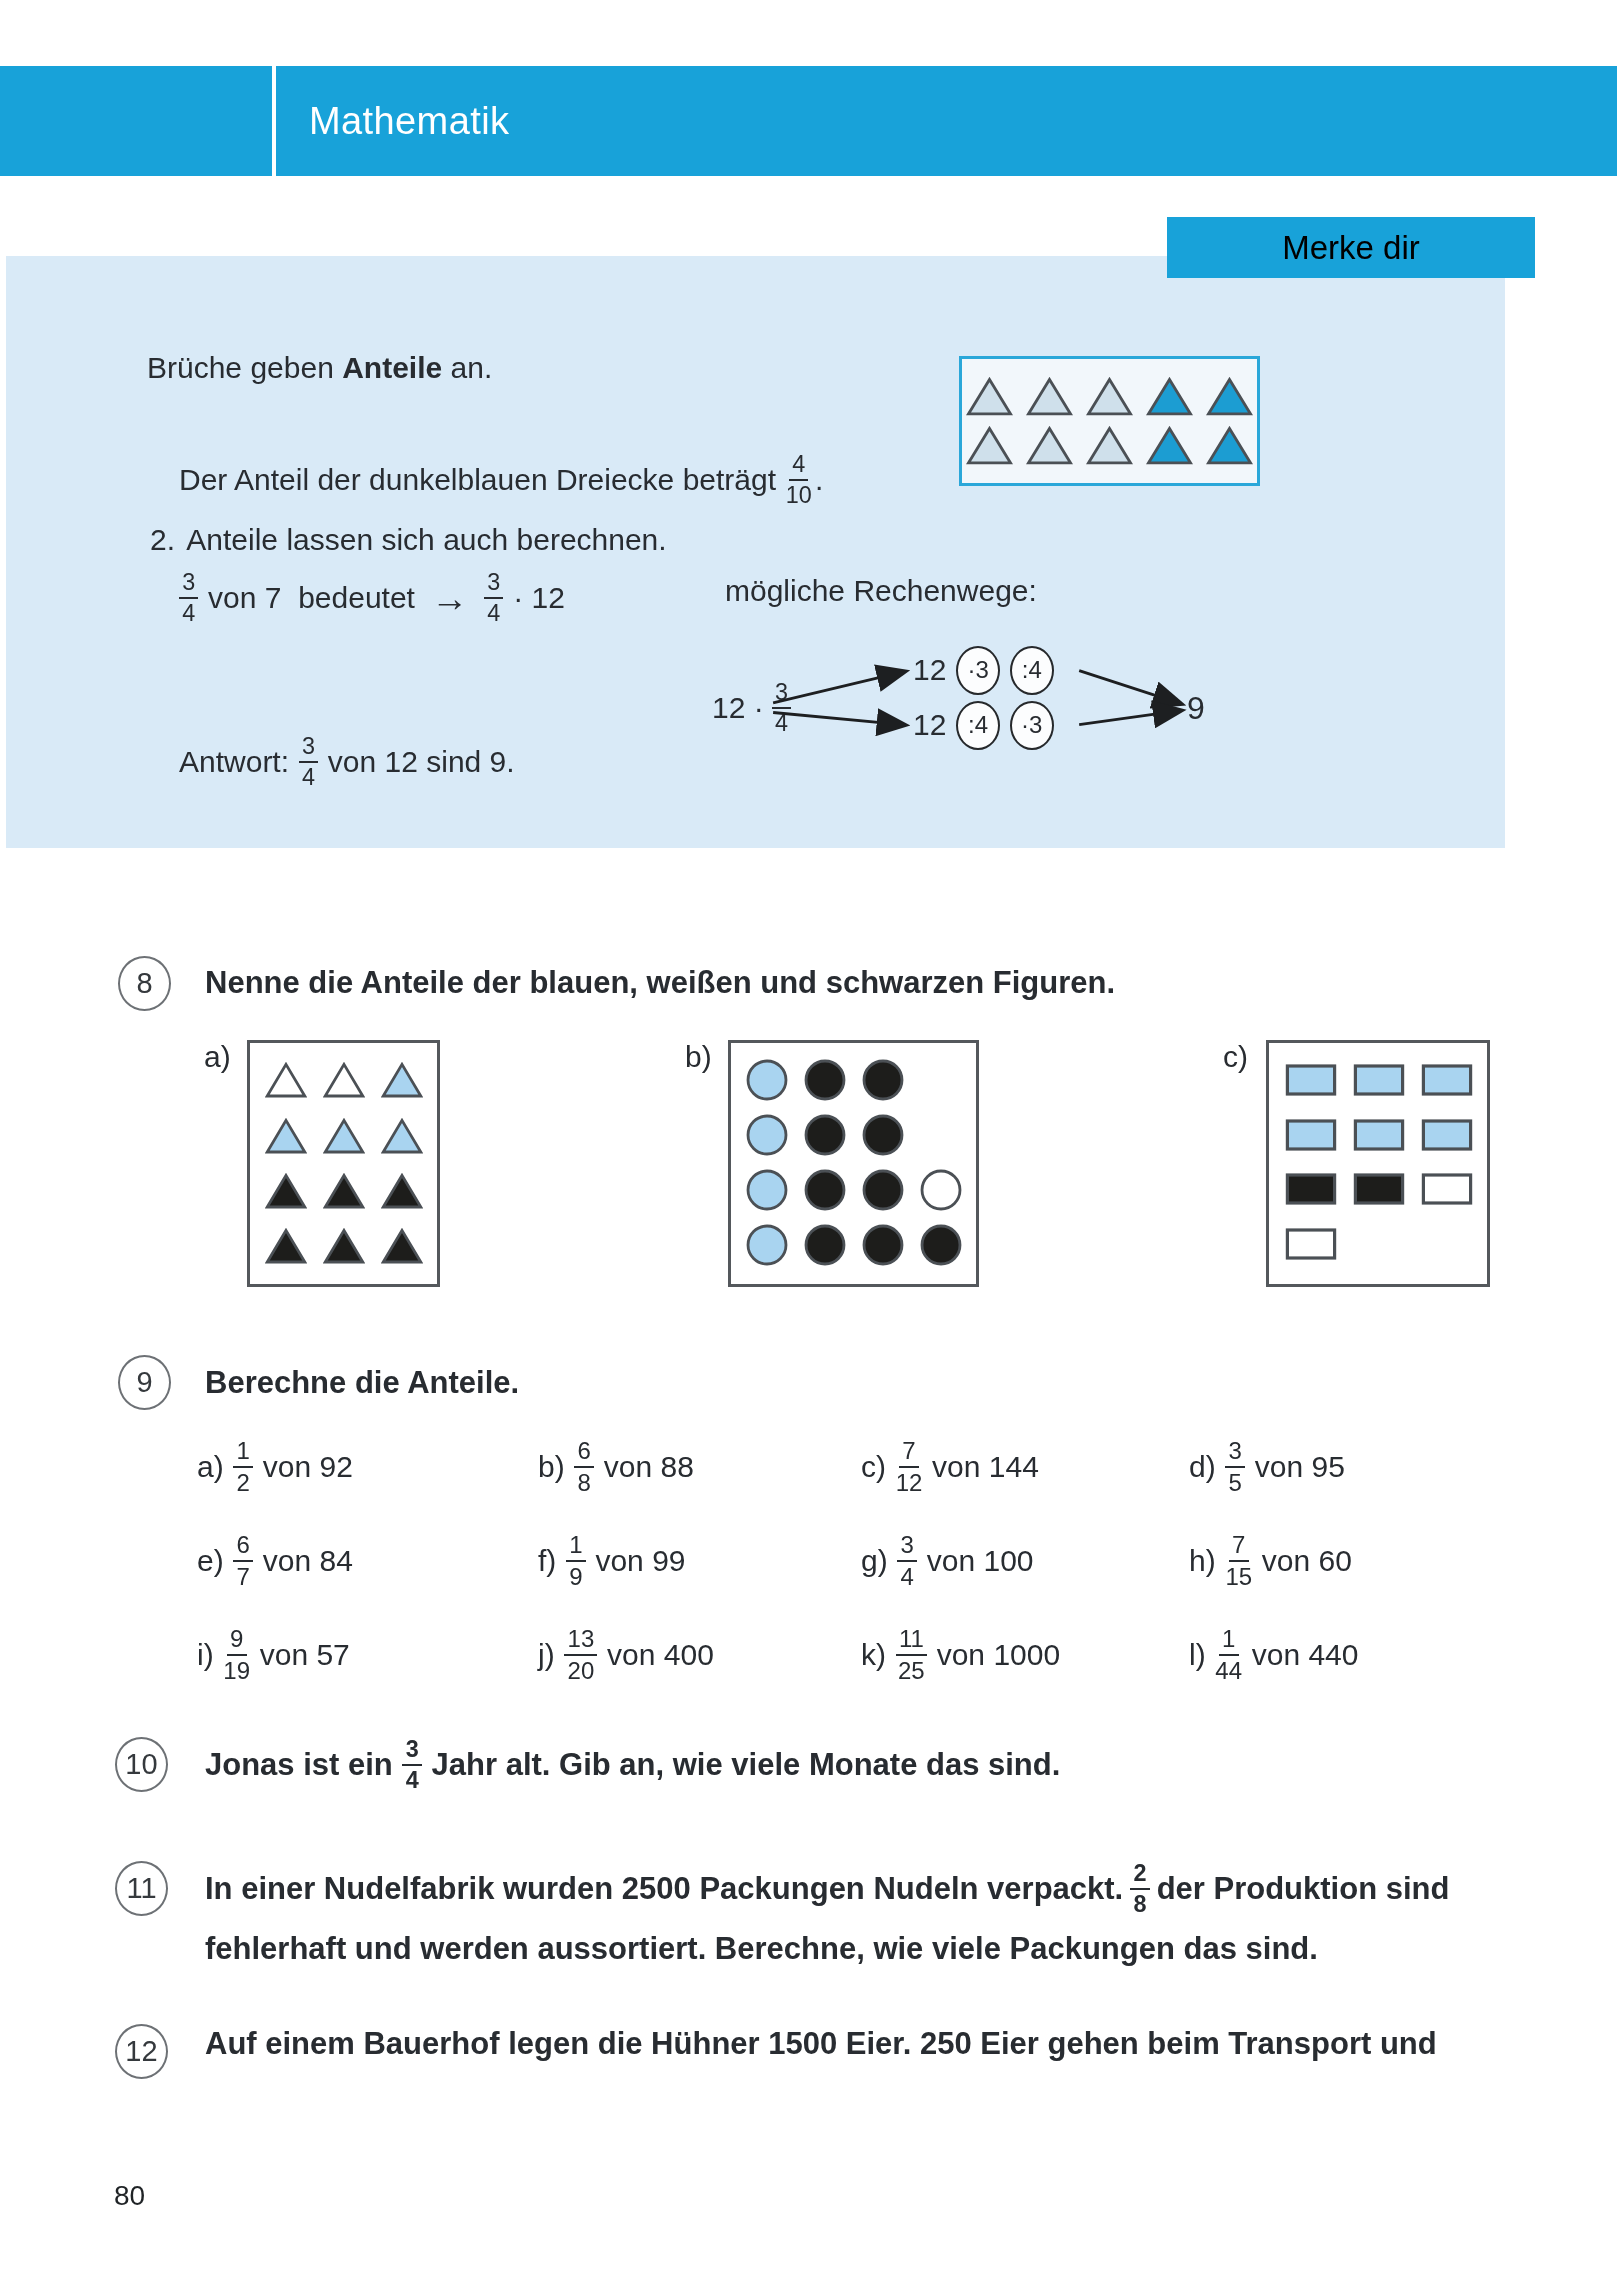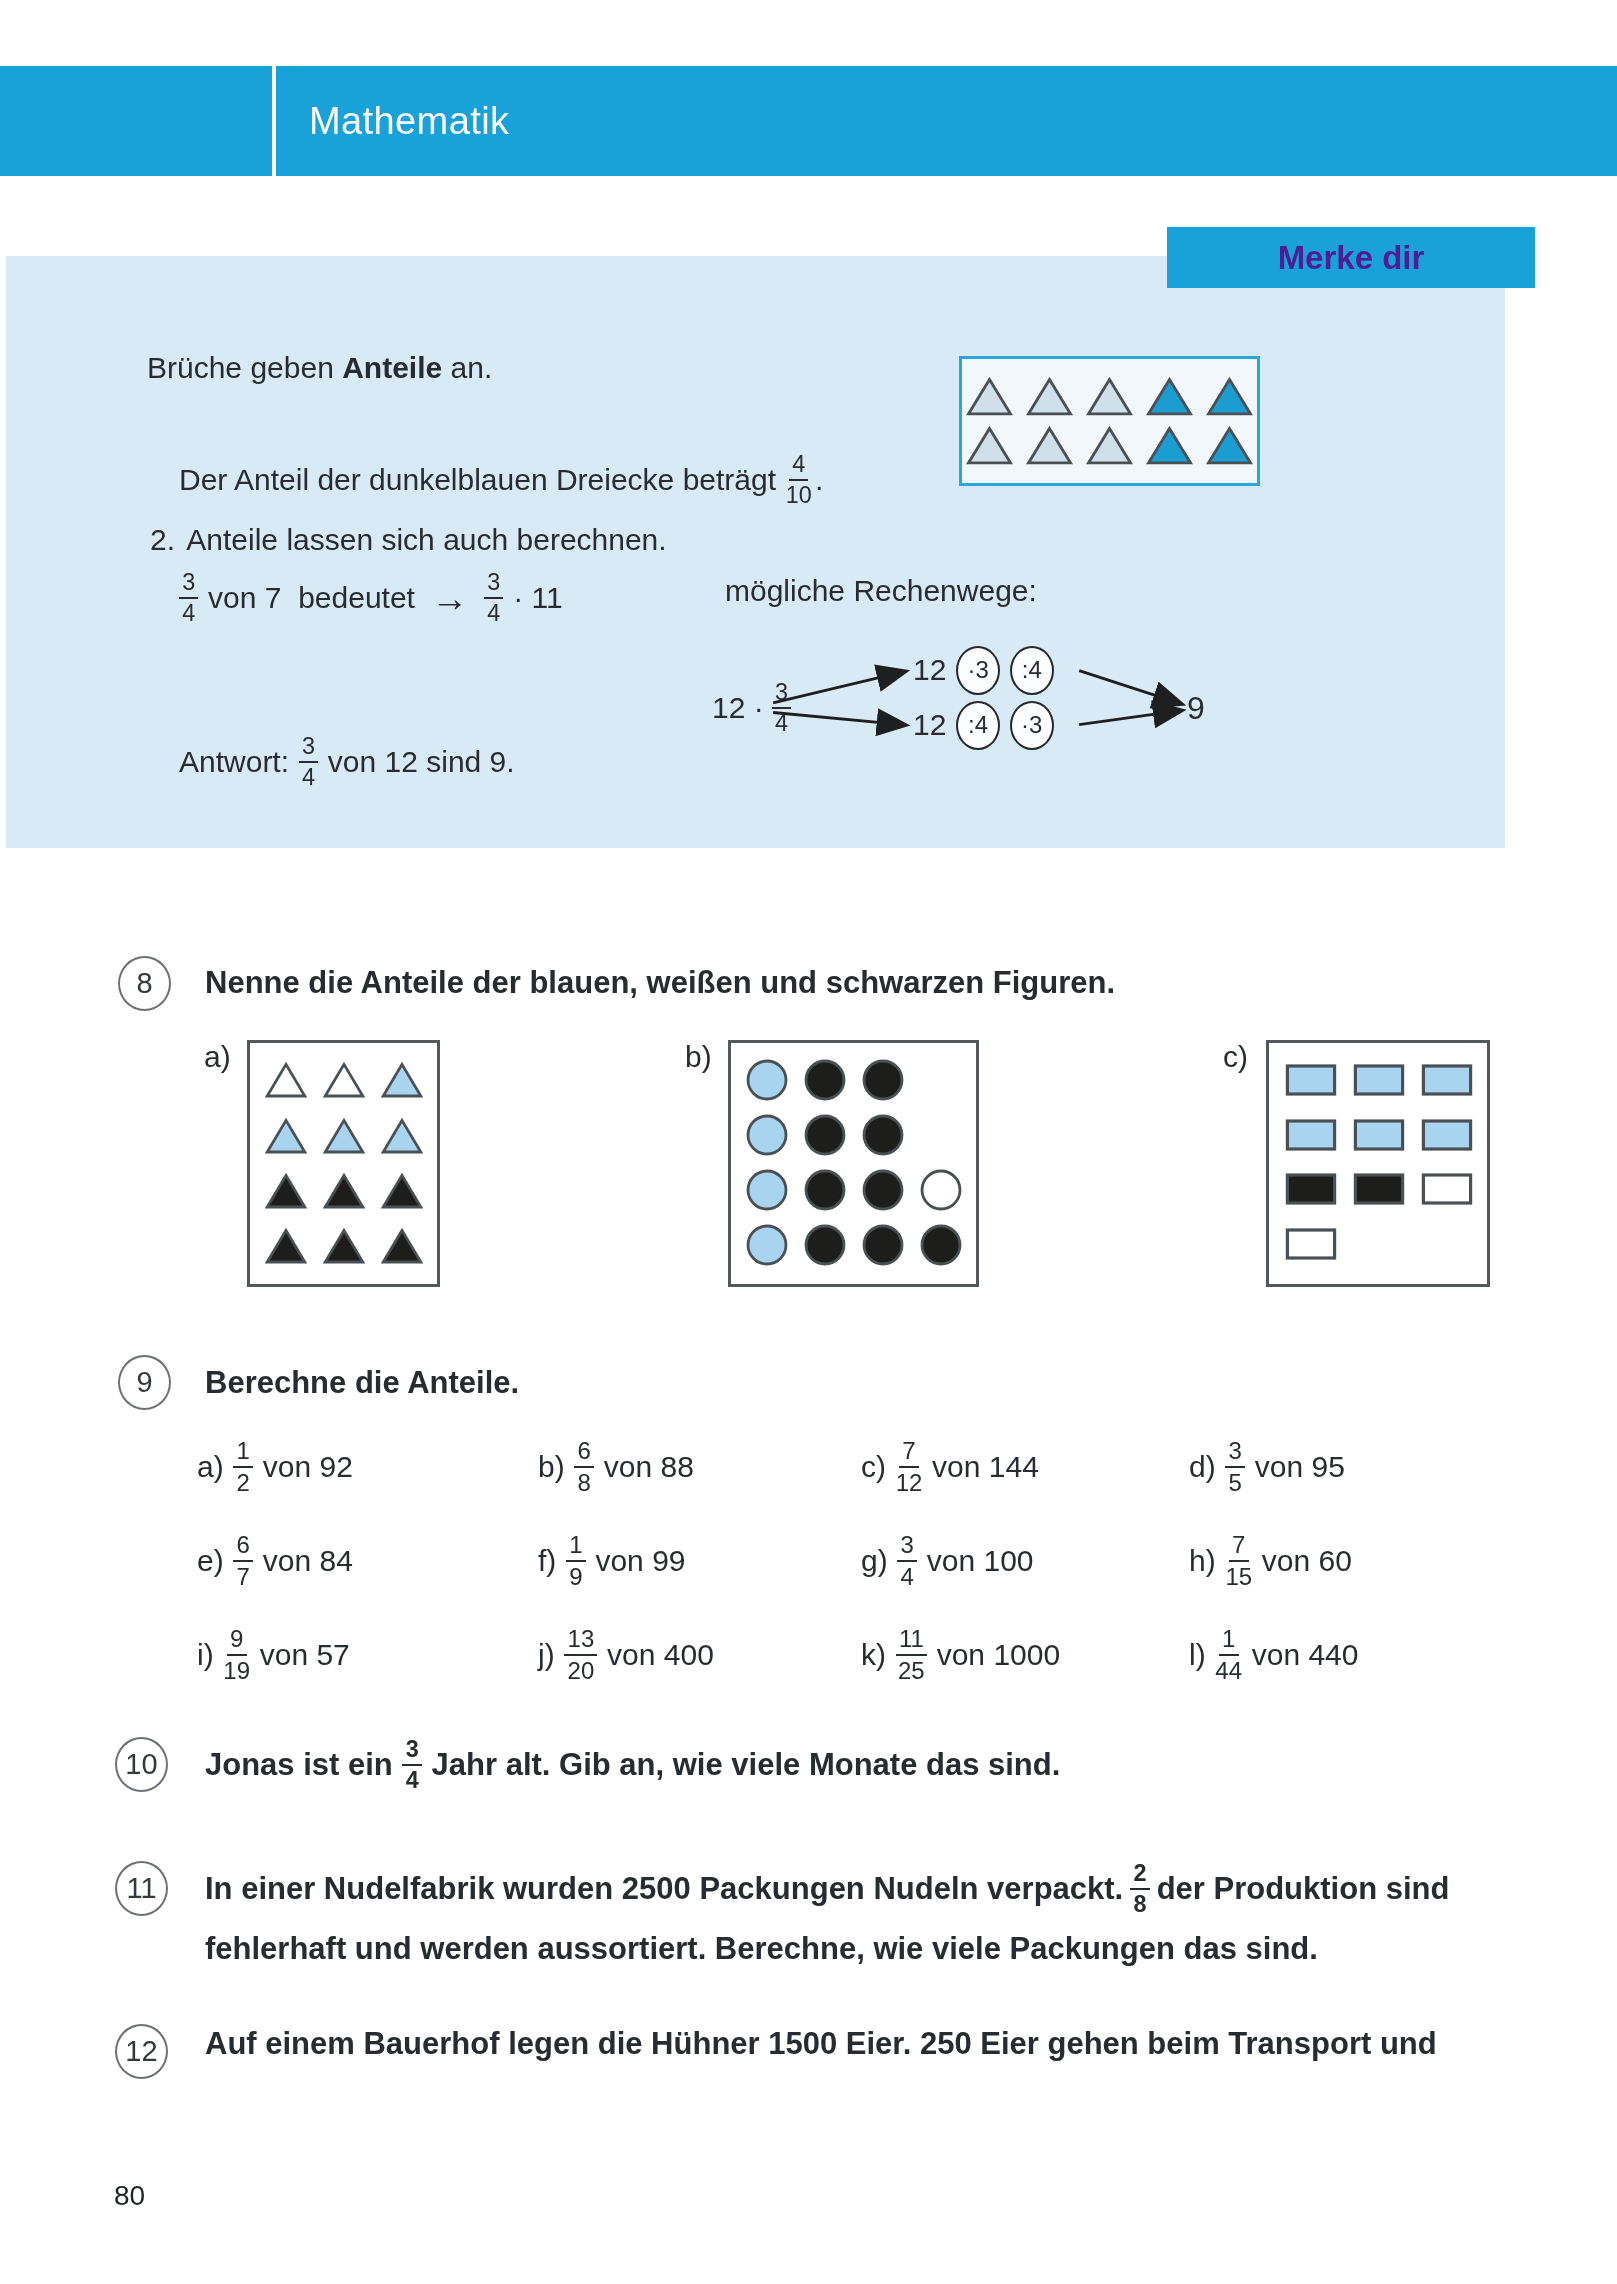--- a/index.html
+++ b/index.html
@@ -7,22 +7,22 @@
         font-family:"Liberation Sans",sans-serif;color:#282c31;overflow:hidden;}
 
   
   .header-bar{position:absolute;left:0;top:66px;width:100%;height:110px;background:#18a2d9;}
   .header-divider{position:absolute;left:272px;top:0;width:4px;height:100%;background:#ffffff;}
   .header-title{position:absolute;left:309px;top:0;height:100%;display:flex;align-items:center;
                 color:#ffffff;font-size:38px;letter-spacing:0.4px;font-weight:400;}
 
   
   .merke-panel{position:absolute;left:6.4px;top:256px;width:1499px;height:592px;background:#d9eaf7;}
-  .merke-label{position:absolute;left:1167px;top:227px;width:368px;height:61px;background:#18a2d9;
-               color:#4c1d95;font-size:33px;font-weight:700;display:flex;align-items:center;justify-content:center;}
+  .merke-label{position:absolute;left:1167px;top:217px;width:368px;height:61px;background:#18a2d9;
+               color:#000000;font-size:33px;font-weight:400;display:flex;align-items:center;justify-content:center;}
 
   .mline{position:absolute;font-size:30px;white-space:nowrap;}
   .flexline{display:flex;align-items:center;gap:9.7px;}
   .ws-pre{white-space:pre;}
   .num-prefix{display:inline-block;margin-right:11.3px;}
   .arrow-glyph{font-size:37px;margin:0 6.4px;line-height:1;}
 
   
   .frac{display:inline-flex;flex-direction:column;align-items:center;line-height:1.05;
         font-size:23.4px;vertical-align:middle;}
@@ -105,21 +105,21 @@
     <span class="frac">
         <span class="fnum">3</span>
         <span class="fden">4</span>
       </span>
     <span class="ws-pre">von 7  bedeutet</span>
     <span class="arrow-glyph">→</span>
     <span class="frac">
         <span class="fnum">3</span>
         <span class="fden">4</span>
       </span>
-    <span>· 11</span>
+    <span>· 12</span>
   </div>
   <div class="mline" style="left:725px;top:574px;">mögliche Rechenwege:</div>
 
   <div class="tri-box" id="merke-tris">
       <div class="tri-row">
         <svg width="47" height="39" viewBox="0 0 58 48">
           <polygon points="29,3 55,45.5 3,45.5" stroke-width="3.5" fill="#cfe0eb" stroke="#4b5055"></polygon>
         </svg>
         <svg width="47" height="39" viewBox="0 0 58 48">
           <polygon points="29,3 55,45.5 3,45.5" stroke-width="3.5" fill="#cfe0eb" stroke="#4b5055"></polygon>

